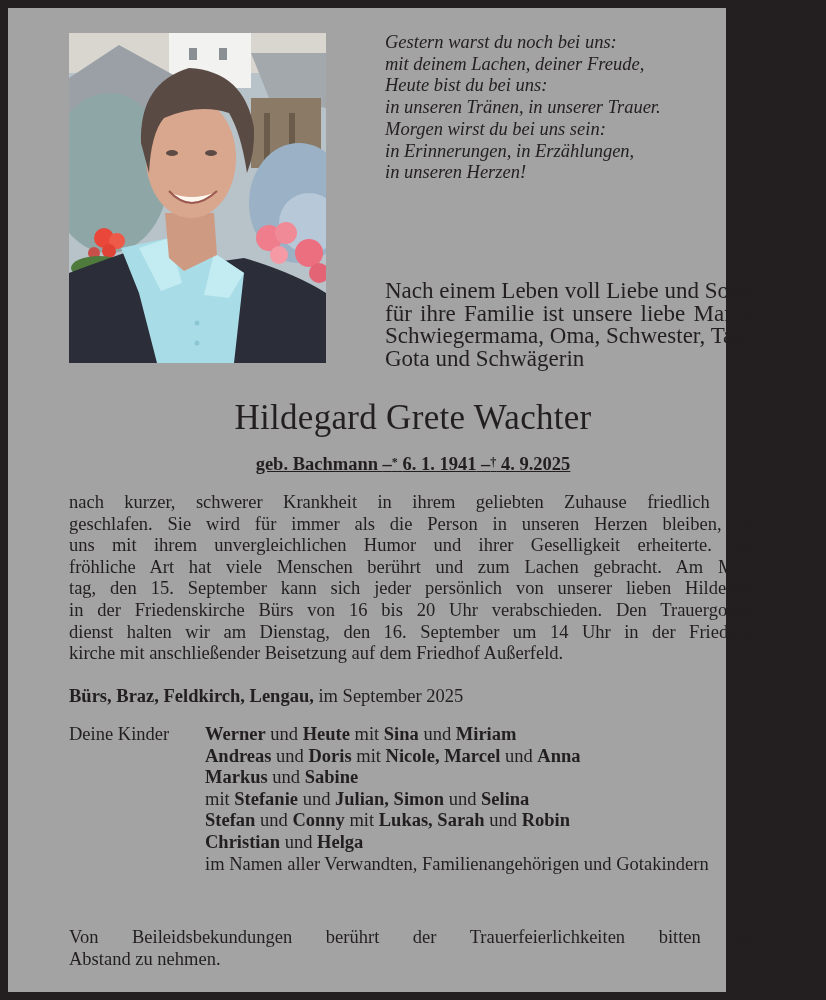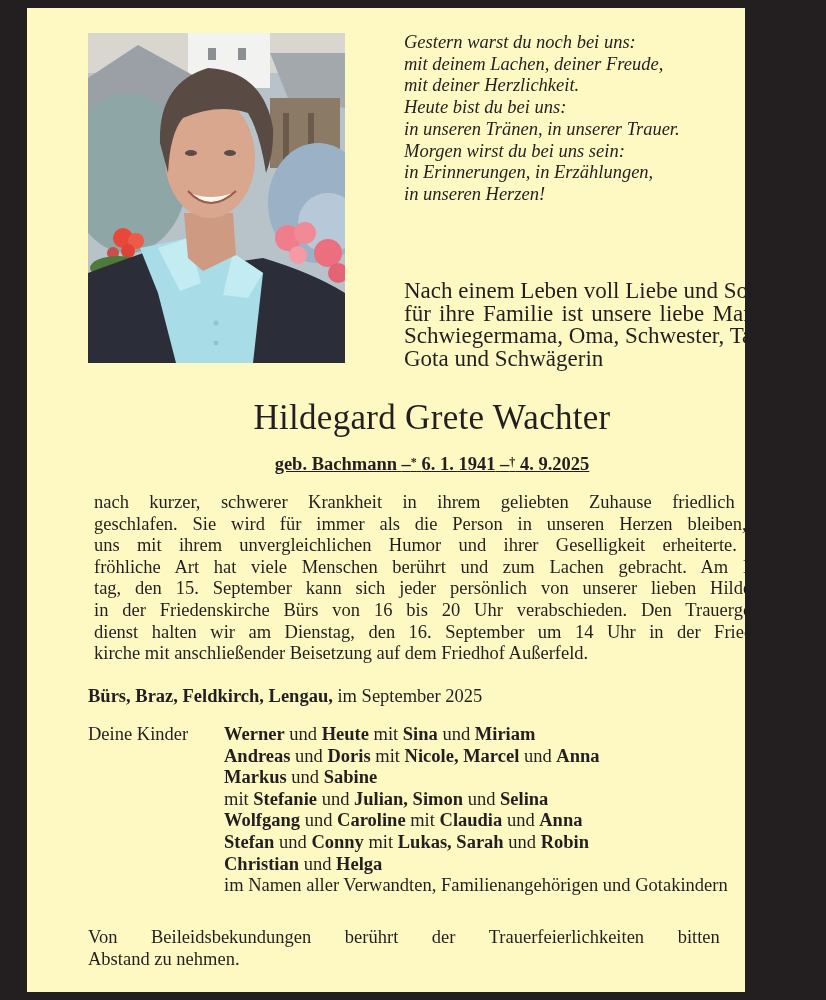--- a/index.html
+++ b/index.html
@@ -8,22 +8,21 @@
       background: #231f20;
       position: relative;
       overflow: hidden;
       font-family: "Liberation Serif", "DejaVu Serif", serif;
       color: #231f20;
     }
     .page {
       position: absolute;
       left: 8px; top: 8px;
       width: 718px; height: 984px;
-      background: #fef9c3;
-      margin-left: 19px;
+      background: #a3a3a3;
     }
     .photo {
       position: absolute;
       left: 61px; top: 25px;
       width: 257px; height: 330px;
       overflow: hidden;
       background: linear-gradient(180deg, #cfd3d4 0%, #b9c2c6 30%, #a9b6bd 55%, #8c9aa3 100%);
     }
     .photo svg { display: block; }
     .poem {
@@ -60,21 +59,21 @@
       width: 810px;
       text-align: center;
       font-size: 18.5px;
       font-weight: bold;
       line-height: 22px;
       text-decoration: underline;
     }
     .dates sup { font-size: 12px; vertical-align: top; position: relative; top: -2px; }
     .body-text {
       position: absolute;
-      left: 67px; top: 484px;
+      left: 61px; top: 484px;
       width: 690px;
       font-size: 18.5px;
       line-height: 21.6px;
     }
     .body-text div { text-align: justify; text-align-last: justify; white-space: nowrap; }
     .body-text div.last { text-align-last: left; }
     .place {
       position: absolute;
       left: 61px; top: 677px;
       font-size: 18.5px;
@@ -155,21 +154,20 @@
       <path d="M100,158 Q122,182 148,158" fill="none" stroke="#9a5a50" stroke-width="2"></path>
 
       <circle cx="128" cy="290" r="2.5" fill="#8cc6d2"></circle>
       <circle cx="128" cy="310" r="2.5" fill="#8cc6d2"></circle>
     </svg>
   </div>
 
   <div class="poem">
     <div>Gestern warst du noch bei uns:</div>
     <div>mit deinem Lachen, deiner Freude,</div>
-    <div>mit deiner Herzlichkeit.</div>
     <div>Heute bist du bei uns:</div>
     <div>in unseren Tränen, in unserer Trauer.</div>
     <div>Morgen wirst du bei uns sein:</div>
     <div>in Erinnerungen, in Erzählungen,</div>
     <div>in unseren Herzen!</div>
   </div>
 
   <div class="intro">
     <div class="j">Nach einem Leben voll Liebe und Sorge</div>
     <div class="j">für ihre Familie ist unsere liebe Mama,</div>
@@ -202,21 +200,20 @@
     <b>Bürs, Braz, Feldkirch, Lengau,</b><span> im September 2025</span>
   </div>
 
   <div class="family">
     <div class="lead">Deine Kinder</div>
     <div class="lines" id="family-lines">
         <div><b>Werner</b><span> und </span><b>Heute</b><span> mit </span><b>Sina</b><span> und </span><b>Miriam</b></div>
         <div><b>Andreas</b><span> und </span><b>Doris</b><span> mit </span><b>Nicole, Marcel</b><span> und </span><b>Anna</b></div>
         <div><b>Markus</b><span> und </span><b>Sabine</b></div>
         <div><span>mit </span><b>Stefanie</b><span> und </span><b>Julian, Simon</b><span> und </span><b>Selina</b></div>
-        <div><b>Wolfgang</b><span> und </span><b>Caroline</b><span> mit </span><b>Claudia</b><span> und </span><b>Anna</b></div>
         <div><b>Stefan</b><span> und </span><b>Conny</b><span> mit </span><b>Lukas, Sarah</b><span> und </span><b>Robin</b></div>
         <div><b>Christian</b><span> und </span><b>Helga</b></div>
         <div><span>im Namen aller Verwandten, Familienangehörigen und Gotakindern</span></div>
       </div>
   </div>
 
   <div class="closing">
     <div class="j">Von Beileidsbekundungen berührt der Trauerfeierlichkeiten bitten wir</div>
     <div>Abstand zu nehmen.</div>
   </div>

